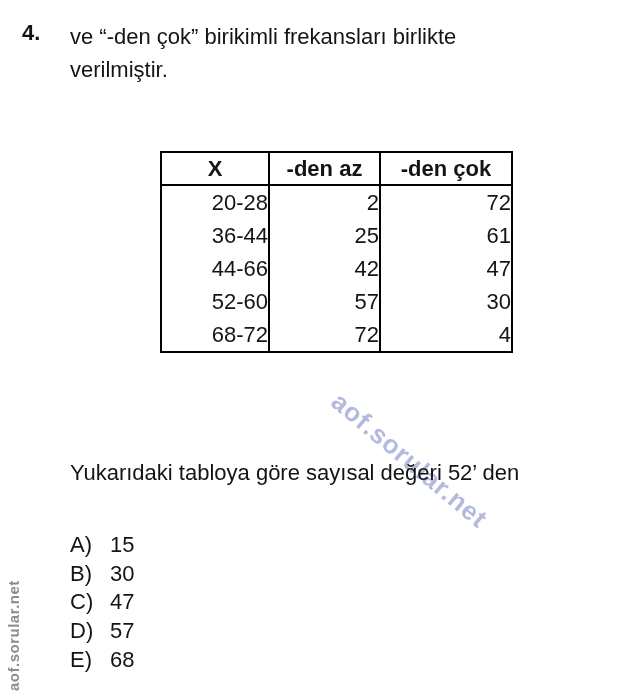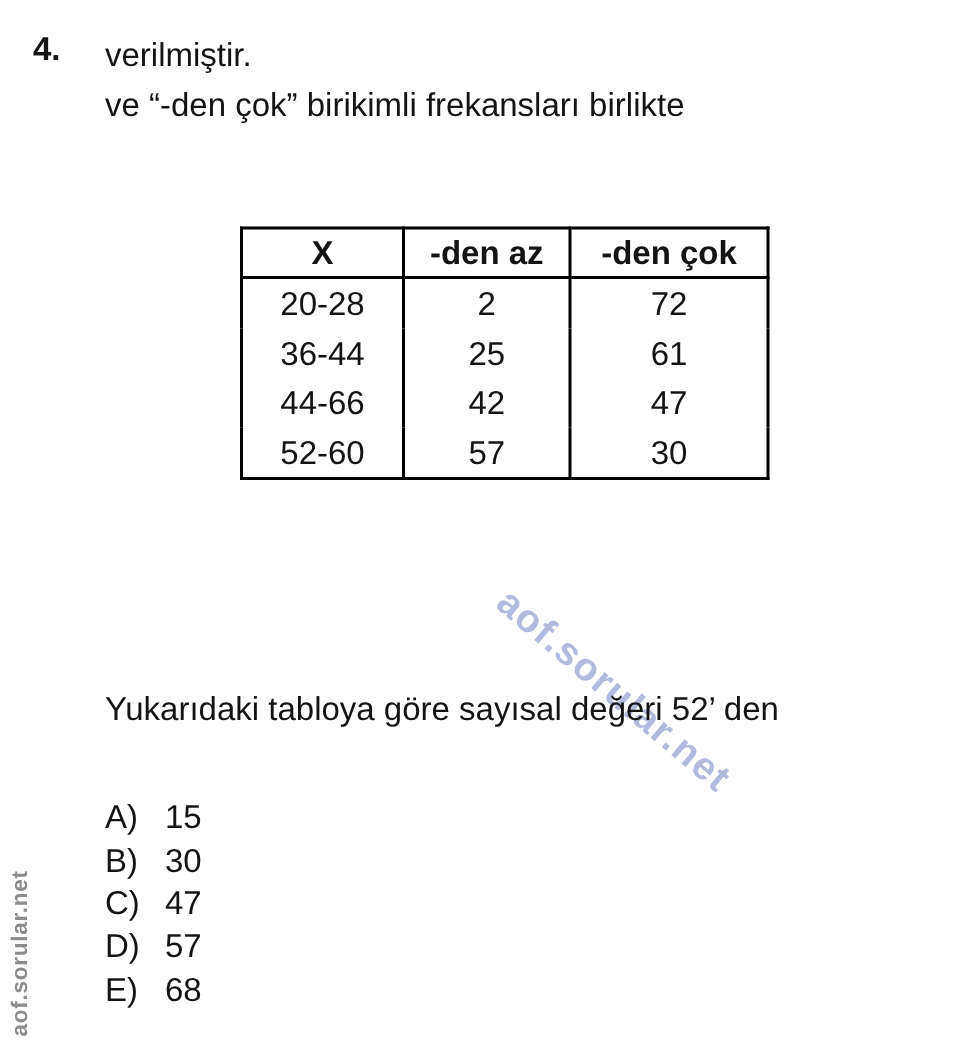--- a/index.html
+++ b/index.html
@@ -56,21 +56,21 @@
     border-left:2px solid #000;
     border-right:2px solid #000;
     background:transparent;
   }
   .freq-table th{
     font-weight:700;
     height:31px;
     border-top:2px solid #000;
     border-bottom:2px solid #000;
   }
-  .freq-table td{height:33px;}
+  .freq-table td{height:33px;text-align:right;}
   .freq-table tr:last-child td{border-bottom:2px solid #000;}
   .col-x{width:108px;}
   .col-az{width:111px;}
   .col-cok{width:132px;}
 
   
   .prompt{
     position:absolute;left:70px;top:458px;z-index:1;
     font-size:22px;font-weight:400;line-height:30px;
   }
@@ -89,22 +89,22 @@
 <body>
 
 <div class="page">
 
   <div class="wm-diagonal">aof.sorular.net</div>
   <div class="wm-vertical">aof.sorular.net</div>
 
   <div class="qnum">4.</div>
 
   <div class="intro">
+    <div class="line">ve “-den çok” birikimli frekansları birlikte</div>
     <div class="line">verilmiştir.</div>
-    <div class="line">ve “-den çok” birikimli frekansları birlikte</div>
   </div>
 
   <table class="freq-table">
     <colgroup>
       <col class="col-x">
         <col class="col-az">
         <col class="col-cok">
     </colgroup>
     <thead>
       <tr>
@@ -127,20 +127,25 @@
       <tr>
         <td>44-66</td>
         <td>42</td>
         <td>47</td>
       </tr>
       <tr>
         <td>52-60</td>
         <td>57</td>
         <td>30</td>
       </tr>
+      <tr>
+        <td>68-72</td>
+        <td>72</td>
+        <td>4</td>
+      </tr>
     </tbody>
   </table>
 
   <div class="prompt">
     <div class="line">Yukarıdaki tabloya göre sayısal değeri 52’ den</div>
   </div>
 
   <div class="options">
     <div class="opt">
       <span class="letter">A)</span>

